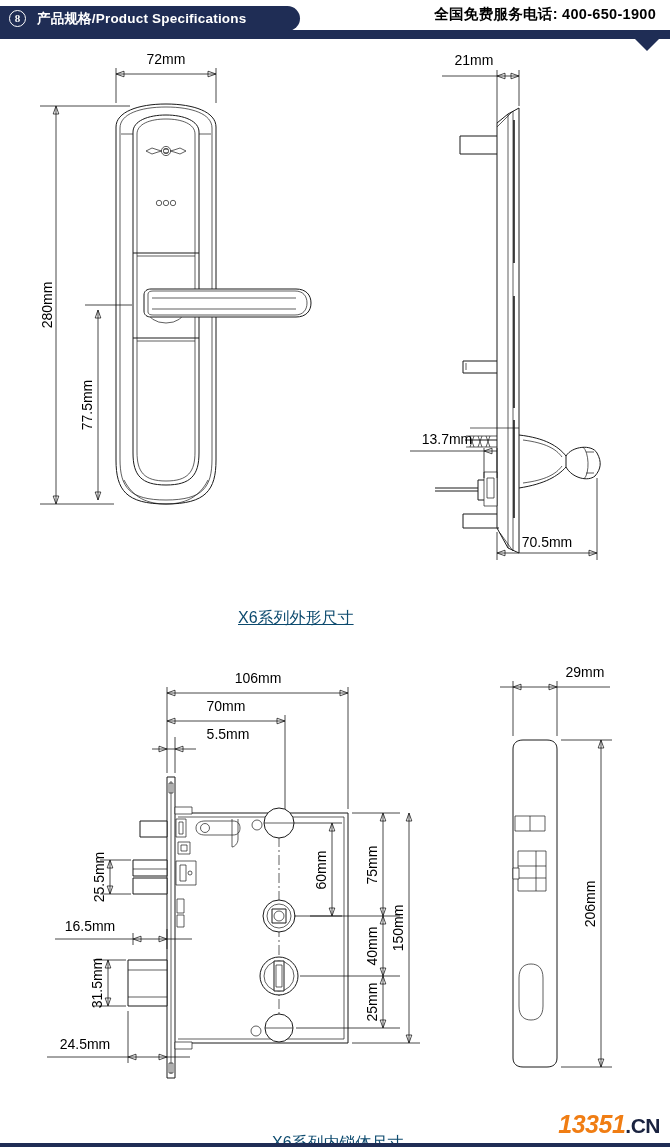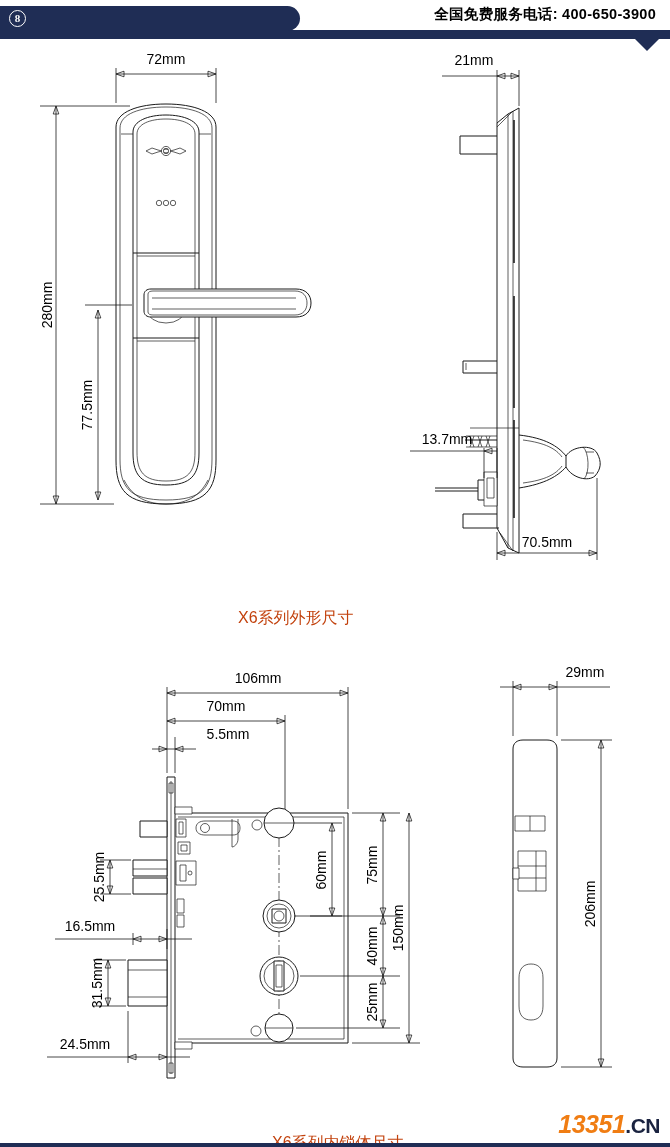--- a/index.html
+++ b/index.html
@@ -106,23 +106,24 @@
   }
   .dimtext-v {
     font-family: "Liberation Sans", "DejaVu Sans", sans-serif;
     font-size: 14px;
     fill: #000;
   }
 
   .caption {
     position: absolute;
     font-size: 16px;
-    color: #c2410c;
+    color: #0c4a6e;
     white-space: nowrap;
     font-family: "Liberation Sans", "DejaVu Sans", sans-serif;
+    text-decoration: underline;
   }
   #caption-1 { left: 238px; top: 560px; }
   #caption-2 { left: 272px; top: 1085px; }
 
   
   .watermark {
     position: absolute;
     right: 10px; bottom: 8px;
     font-size: 25px;
     font-weight: bold;
@@ -140,23 +141,24 @@
   }
 </style>
 </head>
 <body>
 
 <div class="header">
   <div class="header-bar"></div>
   <div class="header-tab">
     <div class="header-tab-inner">
       <span class="badge-num">8</span>
+      <span class="header-tab-label">产品规格/Product Specifications</span>
     </div>
   </div>
-  <div class="header-phone">全国免费服务电话: 400-650-3900</div>
+  <div class="header-phone">全国免费服务电话: 400-650-1900</div>
   <div class="header-arrow"></div>
 </div>
 
 <div class="canvas">
 
   <svg class="fig" id="fig-exterior" width="670" height="520" viewBox="0 0 670 520">
 
     <g>
 
       <path class="ln" d="M116,79 C116,64 138,56 166,56 C194,56 216,64 216,79

